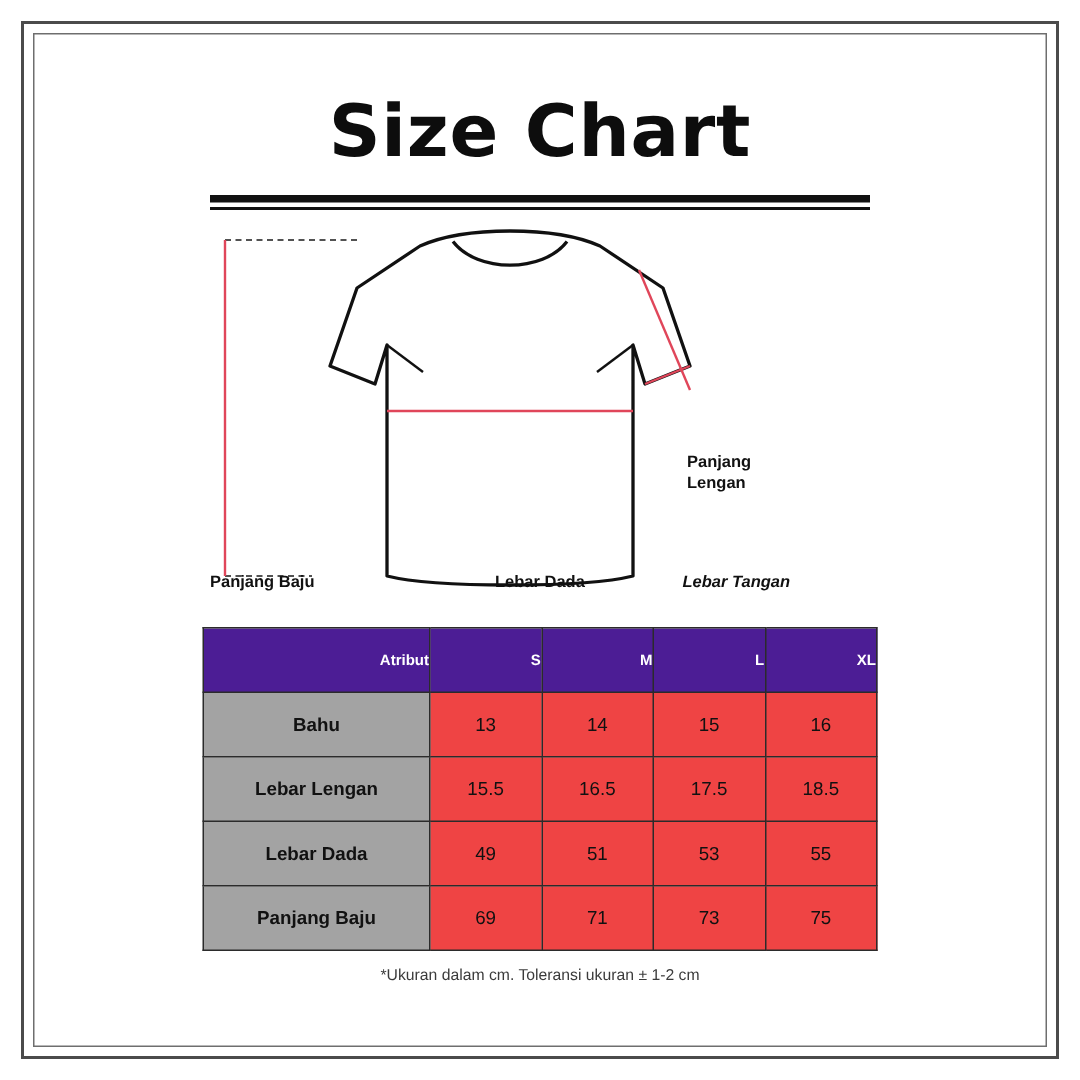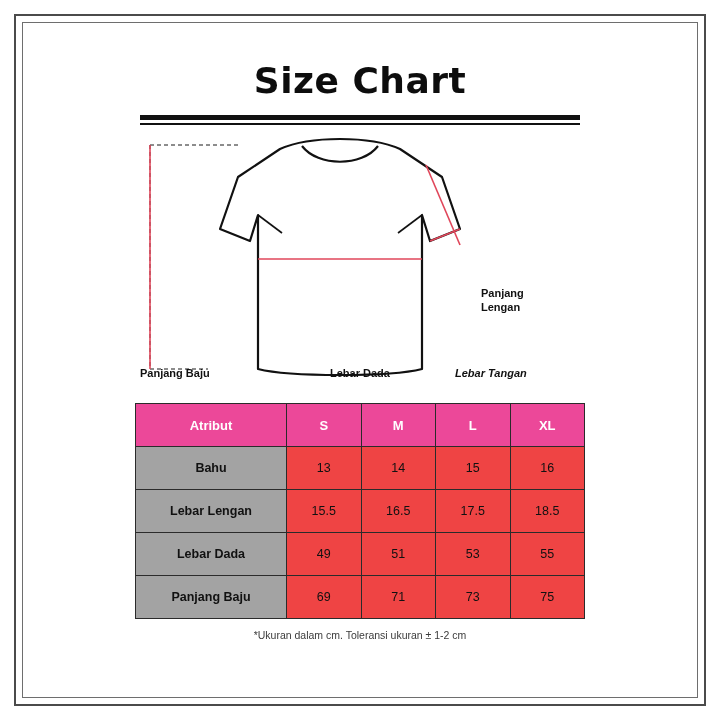--- a/index.html
+++ b/index.html
@@ -42,21 +42,21 @@
   }
   .content {
     position: absolute;
     left: 36px;
     top: 36px;
     right: 36px;
     bottom: 36px;
   }
   .title {
     text-align: center;
-    font-size: 36px;
+    font-size: 48px;
     font-weight: bold;
     letter-spacing: 0.5px;
     margin-top: 24px;
     color: #0d0d0d;
     font-family: "DejaVu Sans", sans-serif;
   }
   .title-rules {
     width: 440px;
     margin: 14px auto 0 auto;
   }
@@ -84,21 +84,21 @@
   .anno {
     position: absolute;
     font-size: 11px;
     font-weight: bold;
     color: #111111;
     line-height: 1.25;
     font-family: "Liberation Sans", sans-serif;
   }
   .anno-panjang-baju { left: 104px; top: 230px; }
   .anno-lebar-dada { left: 294px; top: 230px; }
-  .anno-panjang-lengan { left: 445px; top: 150px; text-align: left; }
+  .anno-panjang-lengan { left: 422px; top: 150px; text-align: left; }
   .anno-lebar-tangan { left: 419px; top: 230px; font-style: italic; }
 
   
   .table-wrap {
     width: 450px;
     margin: 6px auto 0 auto;
   }
   table.size-table {
     border-collapse: collapse;
     width: 100%;
@@ -106,24 +106,25 @@
   }
   table.size-table th,
   table.size-table td {
     border: 1px solid #2b2b2b;
     text-align: center;
     font-size: 12.5px;
     height: 42px;
     padding: 0;
   }
   table.size-table thead th {
-    background: #ec4899;
+    background: #4c1d95;
     color: #ffffff;
     font-weight: bold;
-    font-size: 13px;
+    font-size: 10px;
+    text-align: right;
   }
   table.size-table thead th.attr-head {
     width: 150px;
   }
   table.size-table tbody td.attr-cell {
     background: #a3a3a3;
     font-weight: bold;
     color: #111111;
   }
   table.size-table tbody td {

